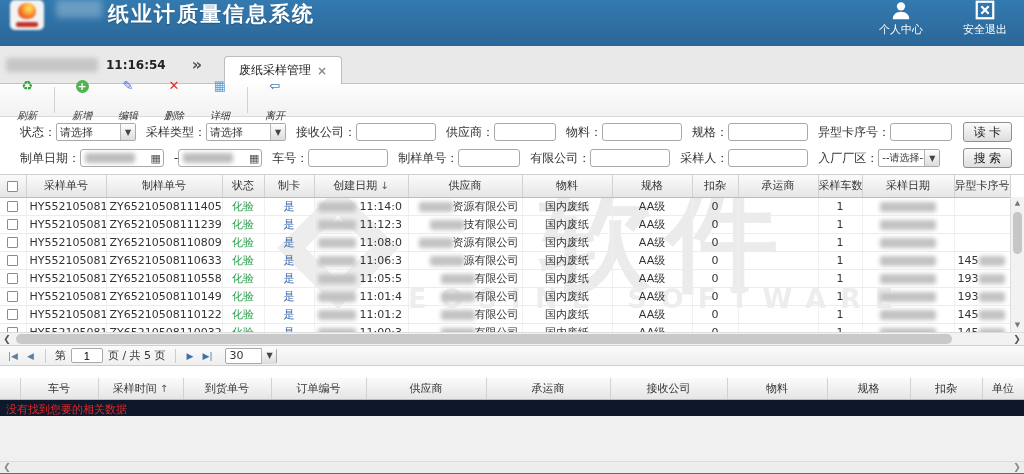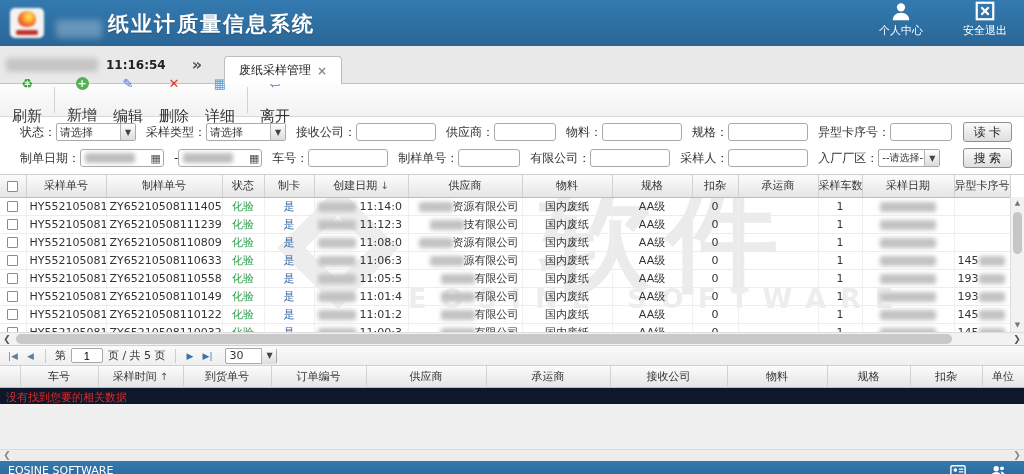--- a/index.html
+++ b/index.html
@@ -1,20 +1,20 @@
 <!DOCTYPE html>
 <html><head>
 <meta charset="utf-8">
 <style>
   * { box-sizing: border-box; margin: 0; padding: 0; }
   html,body { width:1024px; height:474px; overflow:hidden; }
   body { font-family:"DejaVu Sans","Liberation Sans",sans-serif; font-size:12px; color:#333; background:#fff; }
 
   
-  .hdr { height:46px; background:linear-gradient(#337ab0,#2b6697); display:flex; align-items:flex-end; padding:8px 10px; }
+  .hdr { height:46px; background:linear-gradient(#337ab0,#2b6697); display:flex; align-items:flex-start; padding:0 10px; }
   .logo { width:34px; height:30px; background:#f3f3f3; border-radius:5px; position:relative; filter:blur(1.2px); flex:0 0 auto; }
   .logo .blob { position:absolute; left:8px; top:3px; width:18px; height:16px; border-radius:50% 50% 45% 45%; background:radial-gradient(circle at 60% 35%, #ffd24a 15%, #f2732a 55%, #d92b1e 100%); }
   .logo .bar { position:absolute; left:6px; bottom:3px; width:22px; height:5px; border-radius:2px; background:#c4332a; }
   .hblur { display:inline-block; width:46px; height:18px; margin:0 6px 0 12px; border-radius:3px; background:rgba(255,255,255,.28); filter:blur(3px); }
   .app-title { color:#fff; font-size:21px; font-weight:bold; letter-spacing:2px; text-shadow:0 1px 1px rgba(0,0,0,.25); }
   .hdr-nav { margin-left:auto; display:flex; gap:26px; }
   .hdr-nav .nav-item { display:flex; flex-direction:column; align-items:center; color:#fff; cursor:pointer; width:58px; }
   .hdr-nav svg { width:22px; height:20px; }
   .hdr-nav .nav-label { font-size:11px; margin-top:2px; white-space:nowrap; }
 
@@ -25,21 +25,21 @@
   .clock { font-weight:bold; color:#222; font-size:12px; margin-right:22px; }
   .expander { font-size:16px; font-weight:bold; color:#555; margin:0 22px 0 4px; cursor:pointer; align-self:center; }
   .tab { display:flex; align-items:center; gap:6px; height:27px; padding:0 14px; border:1px solid #bdbdbd; border-bottom:none; border-radius:4px 4px 0 0; margin-right:4px; background:linear-gradient(#f8f8f8,#ededed); font-size:12px; color:#444; cursor:pointer; }
   .tab.active { background:#fff; color:#222; position:relative; margin-bottom:-1px; height:28px; }
   .tab .close { color:#8a8a8a; font-size:12px; font-weight:bold; }
 
   
   .toolbar { height:33px; background:linear-gradient(#fdfdfd,#f2f2f2); border-bottom:1px solid #d9d9d9; display:flex; align-items:center; padding:0 4px; }
   .tb-btn { width:46px; display:flex; flex-direction:column; align-items:center; cursor:pointer; line-height:1; padding:2px 0; }
   .tb-ico { font-size:13px; height:14px; display:block; }
-  .tb-label { font-size:15px; color:#333; margin-top:18px; }
+  .tb-label { font-size:10px; color:#333; margin-top:18px;font-style:italic; }
   .ico-refresh { color:#37a437; }
   .ico-add { color:#fff; background:#52b152; border-radius:50%; width:13px; height:13px; font-size:11px; font-weight:bold; text-align:center; line-height:13px; }
   .ico-edit { color:#5b6fd0; }
   .ico-del { color:#d9342b; font-weight:bold; }
   .ico-detail { color:#5b9bd5; }
   .ico-leave { color:#4a7fc1; font-weight:bold; }
   .tb-sep { width:1px; height:26px; background:#d2d2d2; margin:0 4px; }
 
   
   .filters { background:#fff; padding:3px 6px 2px; }
@@ -92,21 +92,21 @@
   
   .pager { height:21px; background:linear-gradient(#fafafa,#efefef); border-top:1px solid #cfcfcf; border-bottom:1px solid #cfcfcf; display:flex; align-items:center; font-size:11px; color:#333; padding:0 6px; gap:5px; }
   .pg-ico { font-size:9px; color:#5f7fa0; cursor:pointer; padding:0 2px; }
   .pg-ico.fwd { color:#3d72a4; }
   .pg-sep { width:1px; height:14px; background:#ccc; margin:0 4px; }
   .pg-input { width:32px; height:15px; border:1px solid #a9a9a9; border-radius:2px; text-align:center; font-size:11px; }
   .pg-size { width:52px; height:16px; margin-left:6px; }
   .pg-info { margin-left:10px; }
 
   
-  table.grid2 { border-collapse:collapse; table-layout:fixed; width:1024px; font-size:11px; }
+  table.grid2 { border-collapse:collapse; table-layout:fixed; width:1024px; font-size:11px;margin-top:12px; }
   table.grid2 th { height:21px; background:linear-gradient(#fbfbfb,#e5e5e5); border-right:1px solid #d2d2d2; border-bottom:1px solid #bcbcbc; font-weight:normal; color:#333; white-space:nowrap; overflow:hidden; }
   .no-data { height:16px; background:#0f172a; color:#e02b2b; font-size:11px; padding:2px 0 0 6px; }
   .empty-area { height:45px; background:#f0f0f0; }
   .hscroll2 { height:12px; background:#ededed; border-top:1px solid #dcdcdc; display:flex; align-items:center; }
   .hscroll2 .hs-btn { color:#888; }
 
   
   .ftr { height:20px; background:linear-gradient(#327aae,#2b6697); color:#fff; font-size:11px; display:flex; align-items:center; padding:0 8px; }
   .ftr-icons { margin-left:auto; display:flex; gap:24px; margin-right:10px; }
   .ftr-icons svg { width:16px; height:14px; display:block; }

